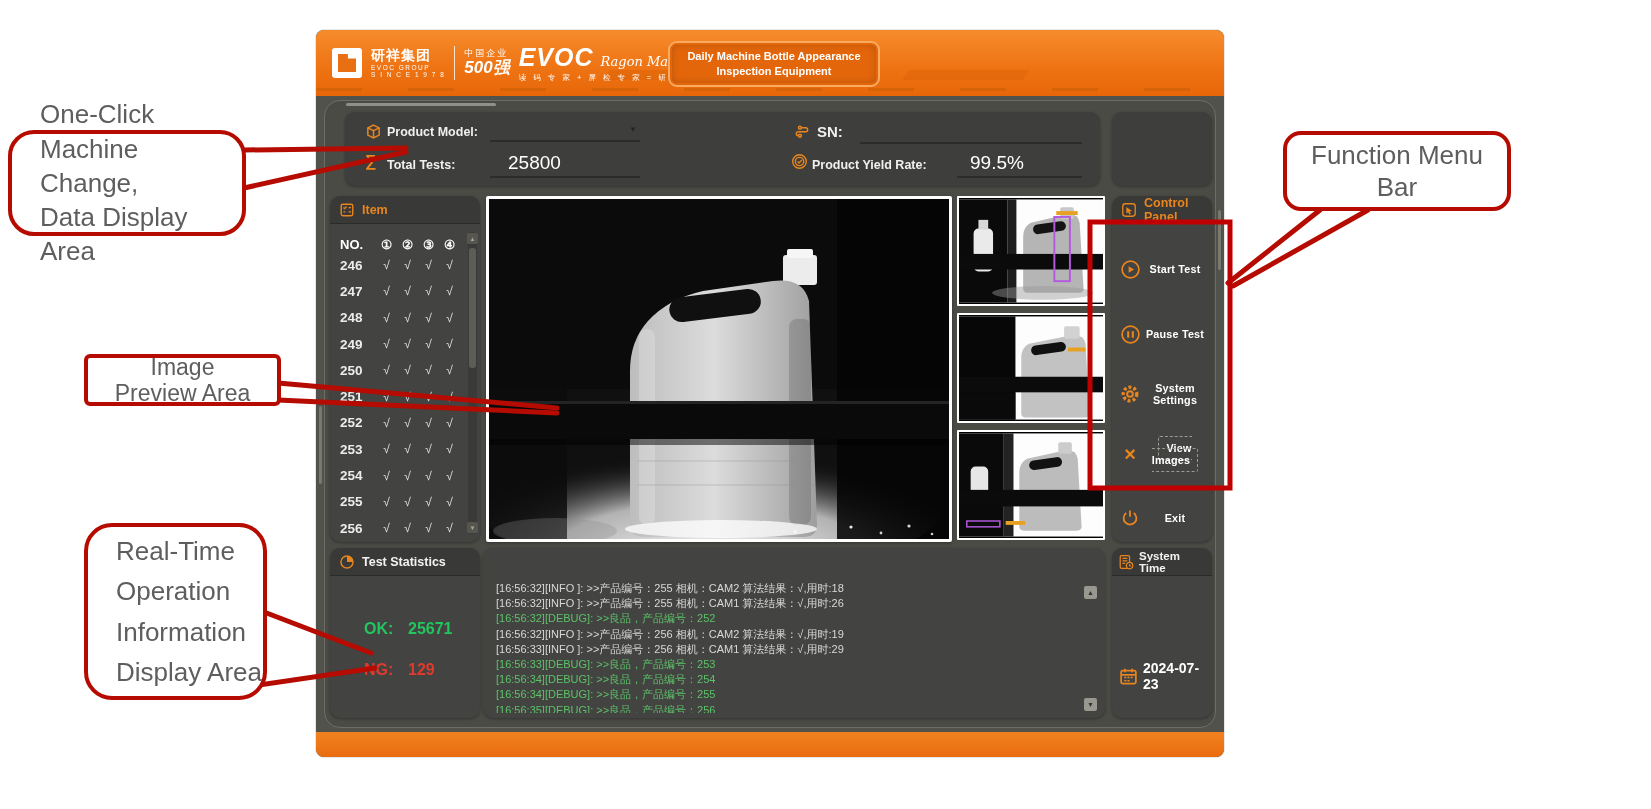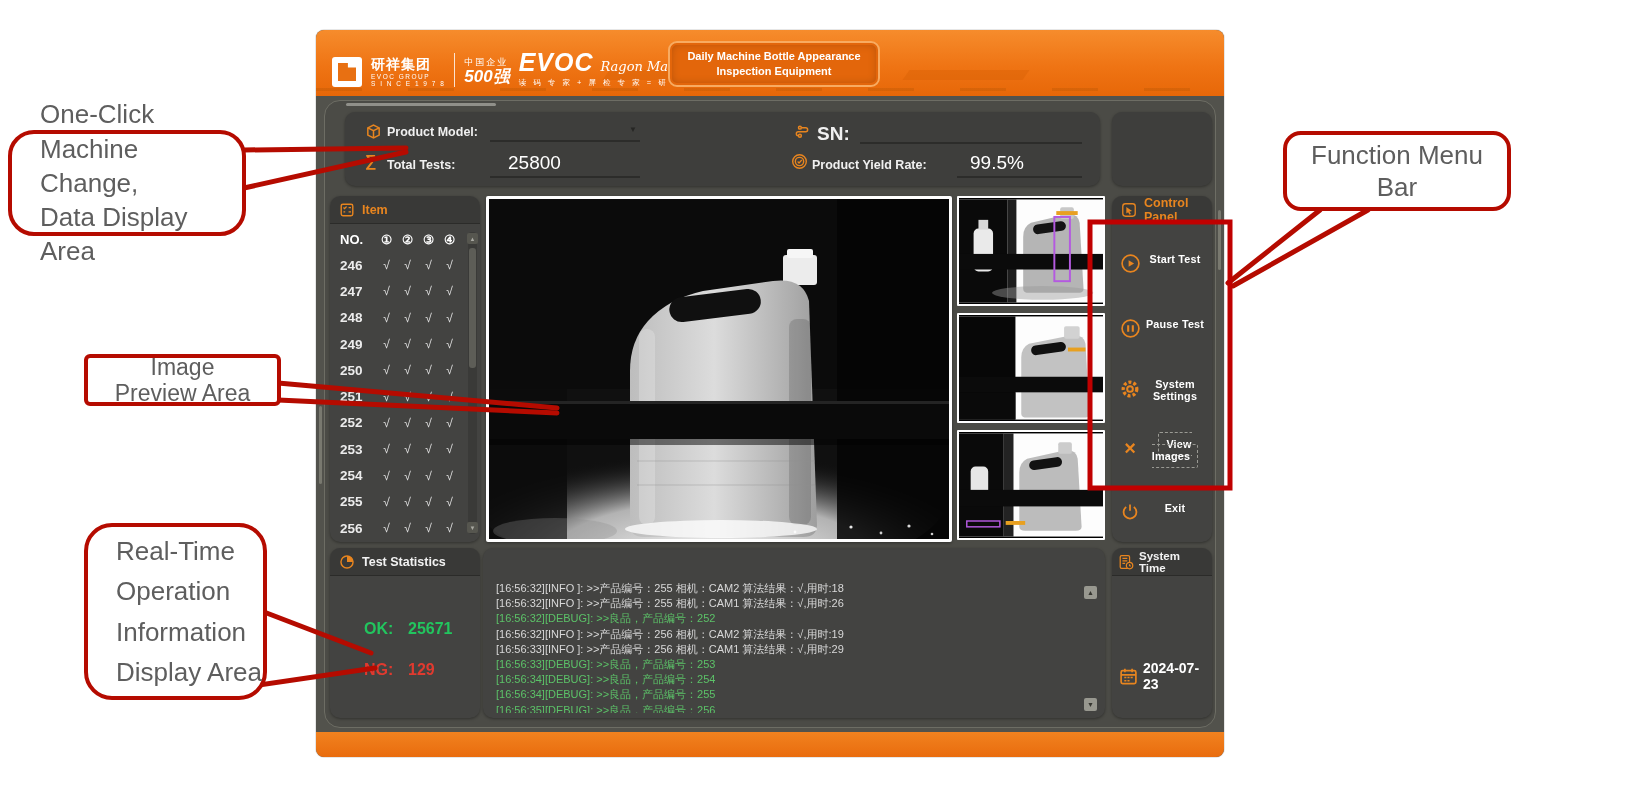--- a/index.html
+++ b/index.html
@@ -5,21 +5,21 @@
   *{margin:0;padding:0;box-sizing:border-box}
   html,body{width:1651px;height:809px;background:#fff;font-family:"Liberation Sans",sans-serif;overflow:hidden}
   body{position:relative}
 
   
   .window{position:absolute;left:316px;top:30px;width:908px;height:727px;background:#52524c;border-radius:8px;box-shadow:0 0 0 1px #e6e6e6}
   .hdr{position:absolute;left:0;top:0;right:0;height:66px;background:linear-gradient(180deg,#f68c2c 0%,#ef7414 55%,#e76708 100%);border-radius:8px 8px 0 0;overflow:hidden}
   .hdr-stripe{position:absolute;bottom:5px;left:0;right:0;height:3px;background:repeating-linear-gradient(90deg,#c95d06 0 46px,rgba(0,0,0,0) 46px 92px);opacity:.55}
   .hdr-wing{position:absolute;top:40px;height:10px;width:120px;background:#d96207;opacity:.45;transform:skewX(-35deg)}
 
-  .logos{position:absolute;left:16px;top:9px;height:48px;display:flex;align-items:flex-end;gap:9px;color:#fff}
+  .logos{position:absolute;left:16px;top:9px;height:48px;display:flex;align-items:center;gap:9px;color:#fff}
   .logo-sq{width:30px;height:30px;background:#fff;border-radius:3px;display:grid;place-items:center}
   .logo-sq-inner{width:18px;height:18px;background:#e87012;clip-path:polygon(0 100%,100% 100%,100% 25%,55% 25%,55% 0,0 0)}
   .lg-col{display:flex;flex-direction:column;line-height:1.1}
   .lg-big{font-size:14px;font-weight:bold;letter-spacing:1px}
   .lg-tiny{font-size:6.5px;letter-spacing:1.5px}
   .lg-div{width:1px;height:34px;background:rgba(255,255,255,.8)}
   .lg-500a{font-size:9px;letter-spacing:2px}
   .lg-500b{font-size:17px;font-weight:bold;font-style:italic}
   .evoc-row{display:flex;align-items:baseline;gap:7px}
   .evoc{font-size:25px;font-weight:bold;font-style:italic;letter-spacing:1px}
@@ -53,32 +53,32 @@
   .p-time{left:796px;top:518px;width:100px;height:170px}
 
   
   .fld-label{position:absolute;color:#f0f0f0;font-size:12.5px;font-weight:bold;white-space:nowrap}
   .fld-value{position:absolute;color:#fff;font-size:19px;white-space:nowrap}
   .fld-line{position:absolute;height:0;border-bottom:2px solid #2c2c2a}
   .caret{position:absolute;color:#262624;font-size:11px;line-height:1}
 
   
   .itable{padding:3px 4px 0 10px}
-  .ihead{display:flex;height:25px;align-items:center;color:#fff;font-weight:bold;font-size:13px}
+  .ihead{display:flex;height:25px;align-items:flex-end;color:#fff;font-weight:bold;font-size:13px}
   .ihead .c0{width:36px}.ihead .cn{width:21px;text-align:center;font-size:12.5px}
   .irow{display:flex;height:26.3px;align-items:center;color:#ececec}
   .irow .c0{width:36px;font-size:13.5px;font-weight:bold}
   .irow .cn{width:21px;text-align:center;font-size:12px;color:#e0e0e0}
   .iscroll{position:absolute;right:3px;top:36px;bottom:8px;width:9px;background:#3a3a38;border-radius:4px}
   .iscroll .sthumb{position:absolute;left:1px;top:16px;width:7px;height:120px;background:#5d5d57;border-radius:3px}
   .sbtn{position:absolute;width:11px;height:11px;background:#56564f;color:#a9a9a2;font-size:6px;display:grid;place-items:center;border-radius:2px;left:-1px}
   .sb-up{top:1px}.sb-dn{bottom:1px}
 
   
-  .crow{position:absolute;left:0;right:0;height:32px;display:flex;padding:0 4px 0 6px}
+  .crow{position:absolute;left:0;right:0;height:32px;display:flex;align-items:center;padding:0 4px 0 6px}
   .crow .cic{width:24px;display:flex;justify-content:center;flex:none}
   .crow .clab{flex:1;text-align:center;color:#fff;font-size:10.8px;font-weight:bold;letter-spacing:.2px}
   .viewbox{border:1px dashed #9a9a94;padding:5px 7px;border-radius:2px}
   .xglyph{color:#e8851f;font-size:20px;font-weight:bold;line-height:1}
 
   
   .stat{position:absolute;font-size:16px;font-weight:bold}
   .stat .v{position:absolute;left:44px;top:0}
   .ok{left:34px;top:72px;color:#22c55e}
   .ng{left:34px;top:113px;color:#e03a2f}
@@ -166,21 +166,21 @@
     <span class="fld-value" style="left:163px;top:40px">25800</span>
     <div class="fld-line" style="left:145px;top:64px;width:150px"></div>
 
     <span class="icon" style="left:448px;top:11px;position:absolute">
       <svg width="18" height="17" viewBox="0 0 18 18" fill="none" stroke="#e8851f" stroke-width="1.6">
           <path d="M5 13.5c-2.6 0-2.6-4.3 0-4.3h8c2.6 0 2.6-4.2 0-4.2H9"></path>
           <circle cx="6.8" cy="4.9" r="1.5"></circle>
           <circle cx="6.8" cy="13.5" r="1.5"></circle>
         </svg>
     </span>
-    <span class="fld-label" style="left:472px;top:11px;font-size:19px">SN:</span>
+    <span class="fld-label" style="left:472px;top:11px;font-size:15px">SN:</span>
     <span class="fld-value" style="left:530px;top:2px"></span>
     <div class="fld-line" style="left:515px;top:30px;width:222px"></div>
 
     <span class="icon" style="left:446px;top:41px;position:absolute">
       <svg width="17" height="17" viewBox="0 0 18 18" fill="none" stroke="#e8851f" stroke-width="1.5">
           <circle cx="9" cy="9" r="7.2"></circle>
           <circle cx="9" cy="9" r="4.4"></circle>
           <path d="M7 9l1.5 1.6L11.4 7.4" stroke-width="1.3"></path>
         </svg>
     </span>

